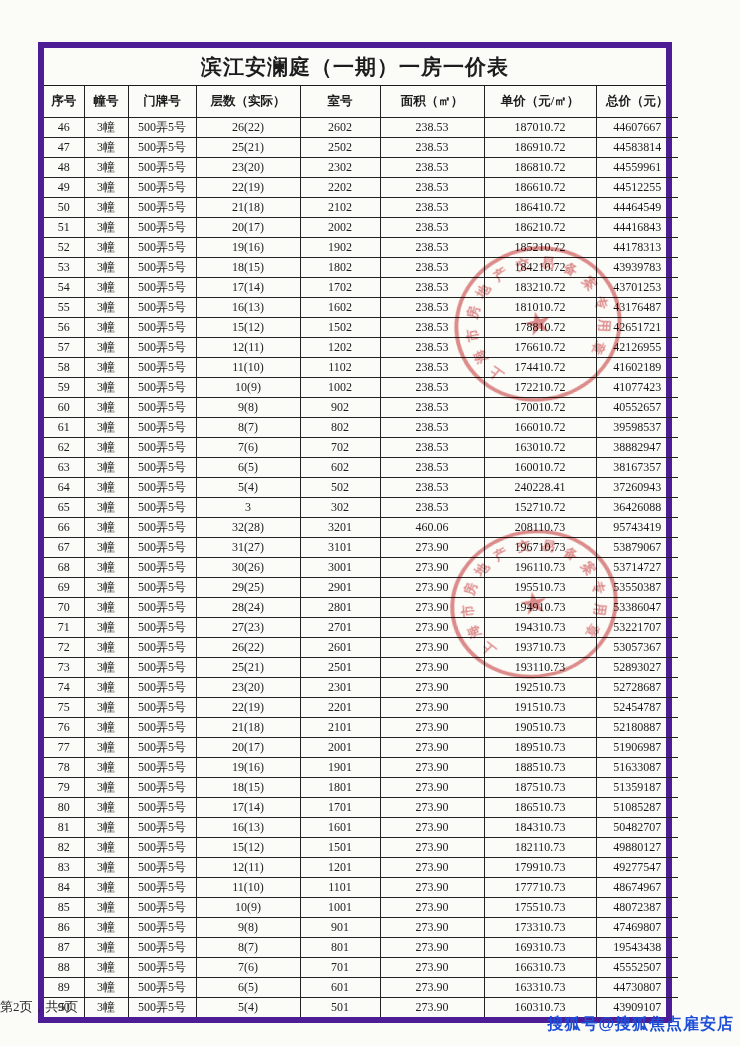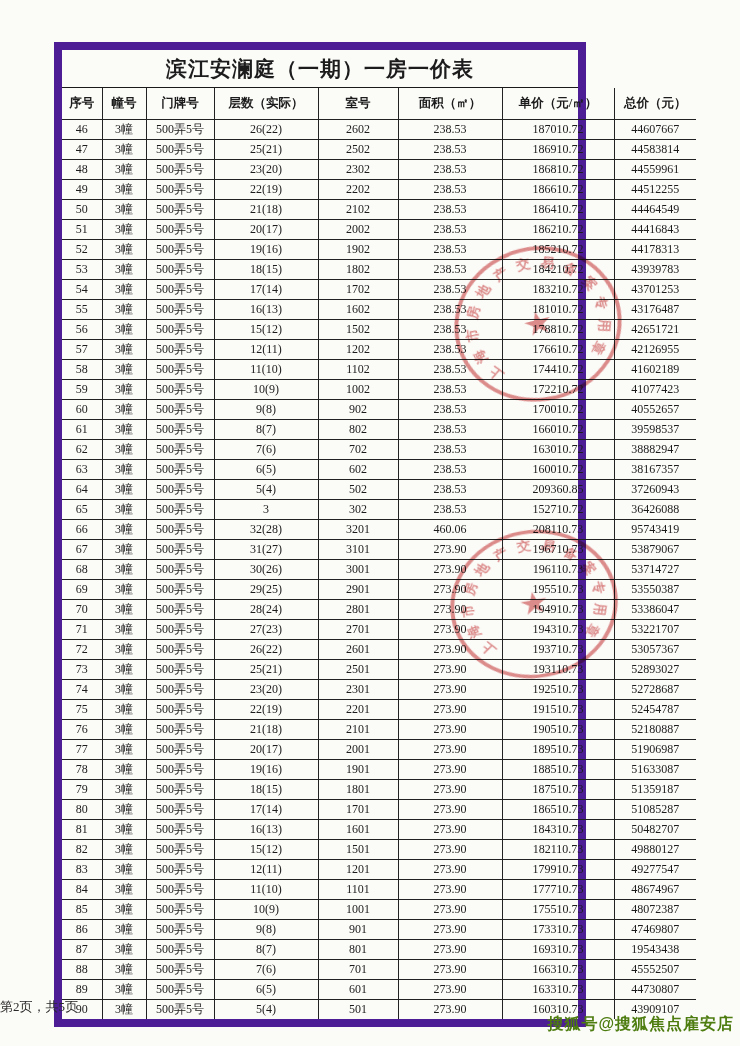--- a/index.html
+++ b/index.html
@@ -8,23 +8,23 @@
   .page {
     position:relative;
     width:740px; height:1046px;
     margin:0 auto;
     background:#fbfbf8;
     overflow:hidden;
     color:#1c1c1c;
   }
   .table-wrap {
     position:absolute;
-    left:54px; top:42px;
-    width:532px;
-    border:8px solid #4c1d95;
+    left:38px; top:42px;
+    width:634px;
+    border:6px solid #4c1d95;
   }
   .doc-title {
     height:38px;
     display:flex; align-items:center; justify-content:center;
     font-size:21px; font-weight:bold;
     letter-spacing:1px;
     border-bottom:1px solid #1a1a1a;
   }
   table.price {
     width:100%;
@@ -55,21 +55,21 @@
     left:0; right:0; top:998px;
     text-align:left;
     font-size:13px;
     color:#2a2a2a;
   }
   .watermark {
     position:absolute;
     right:6px; top:1014px;
     font-size:16px;
     font-weight:bold;
-    color:#4d7c0f;
+    color:#1d4ed8;
     font-family:"Liberation Sans","DejaVu Sans",sans-serif;
     letter-spacing:1px;
   }
 
   
   .seal {
     position:absolute;
     width:172px; height:172px;
     pointer-events:none;
     opacity:.55;
@@ -306,21 +306,21 @@
             <td>160010.72</td>
             <td>38167357</td>
           </tr>
           <tr>
             <td>64</td>
             <td>3幢</td>
             <td>500弄5号</td>
             <td>5(4)</td>
             <td>502</td>
             <td>238.53</td>
-            <td>209360.85</td>
+            <td>240228.41</td>
             <td>37260943</td>
           </tr>
           <tr>
             <td>65</td>
             <td>3幢</td>
             <td>500弄5号</td>
             <td>3</td>
             <td>302</td>
             <td>238.53</td>
             <td>152710.72</td>

